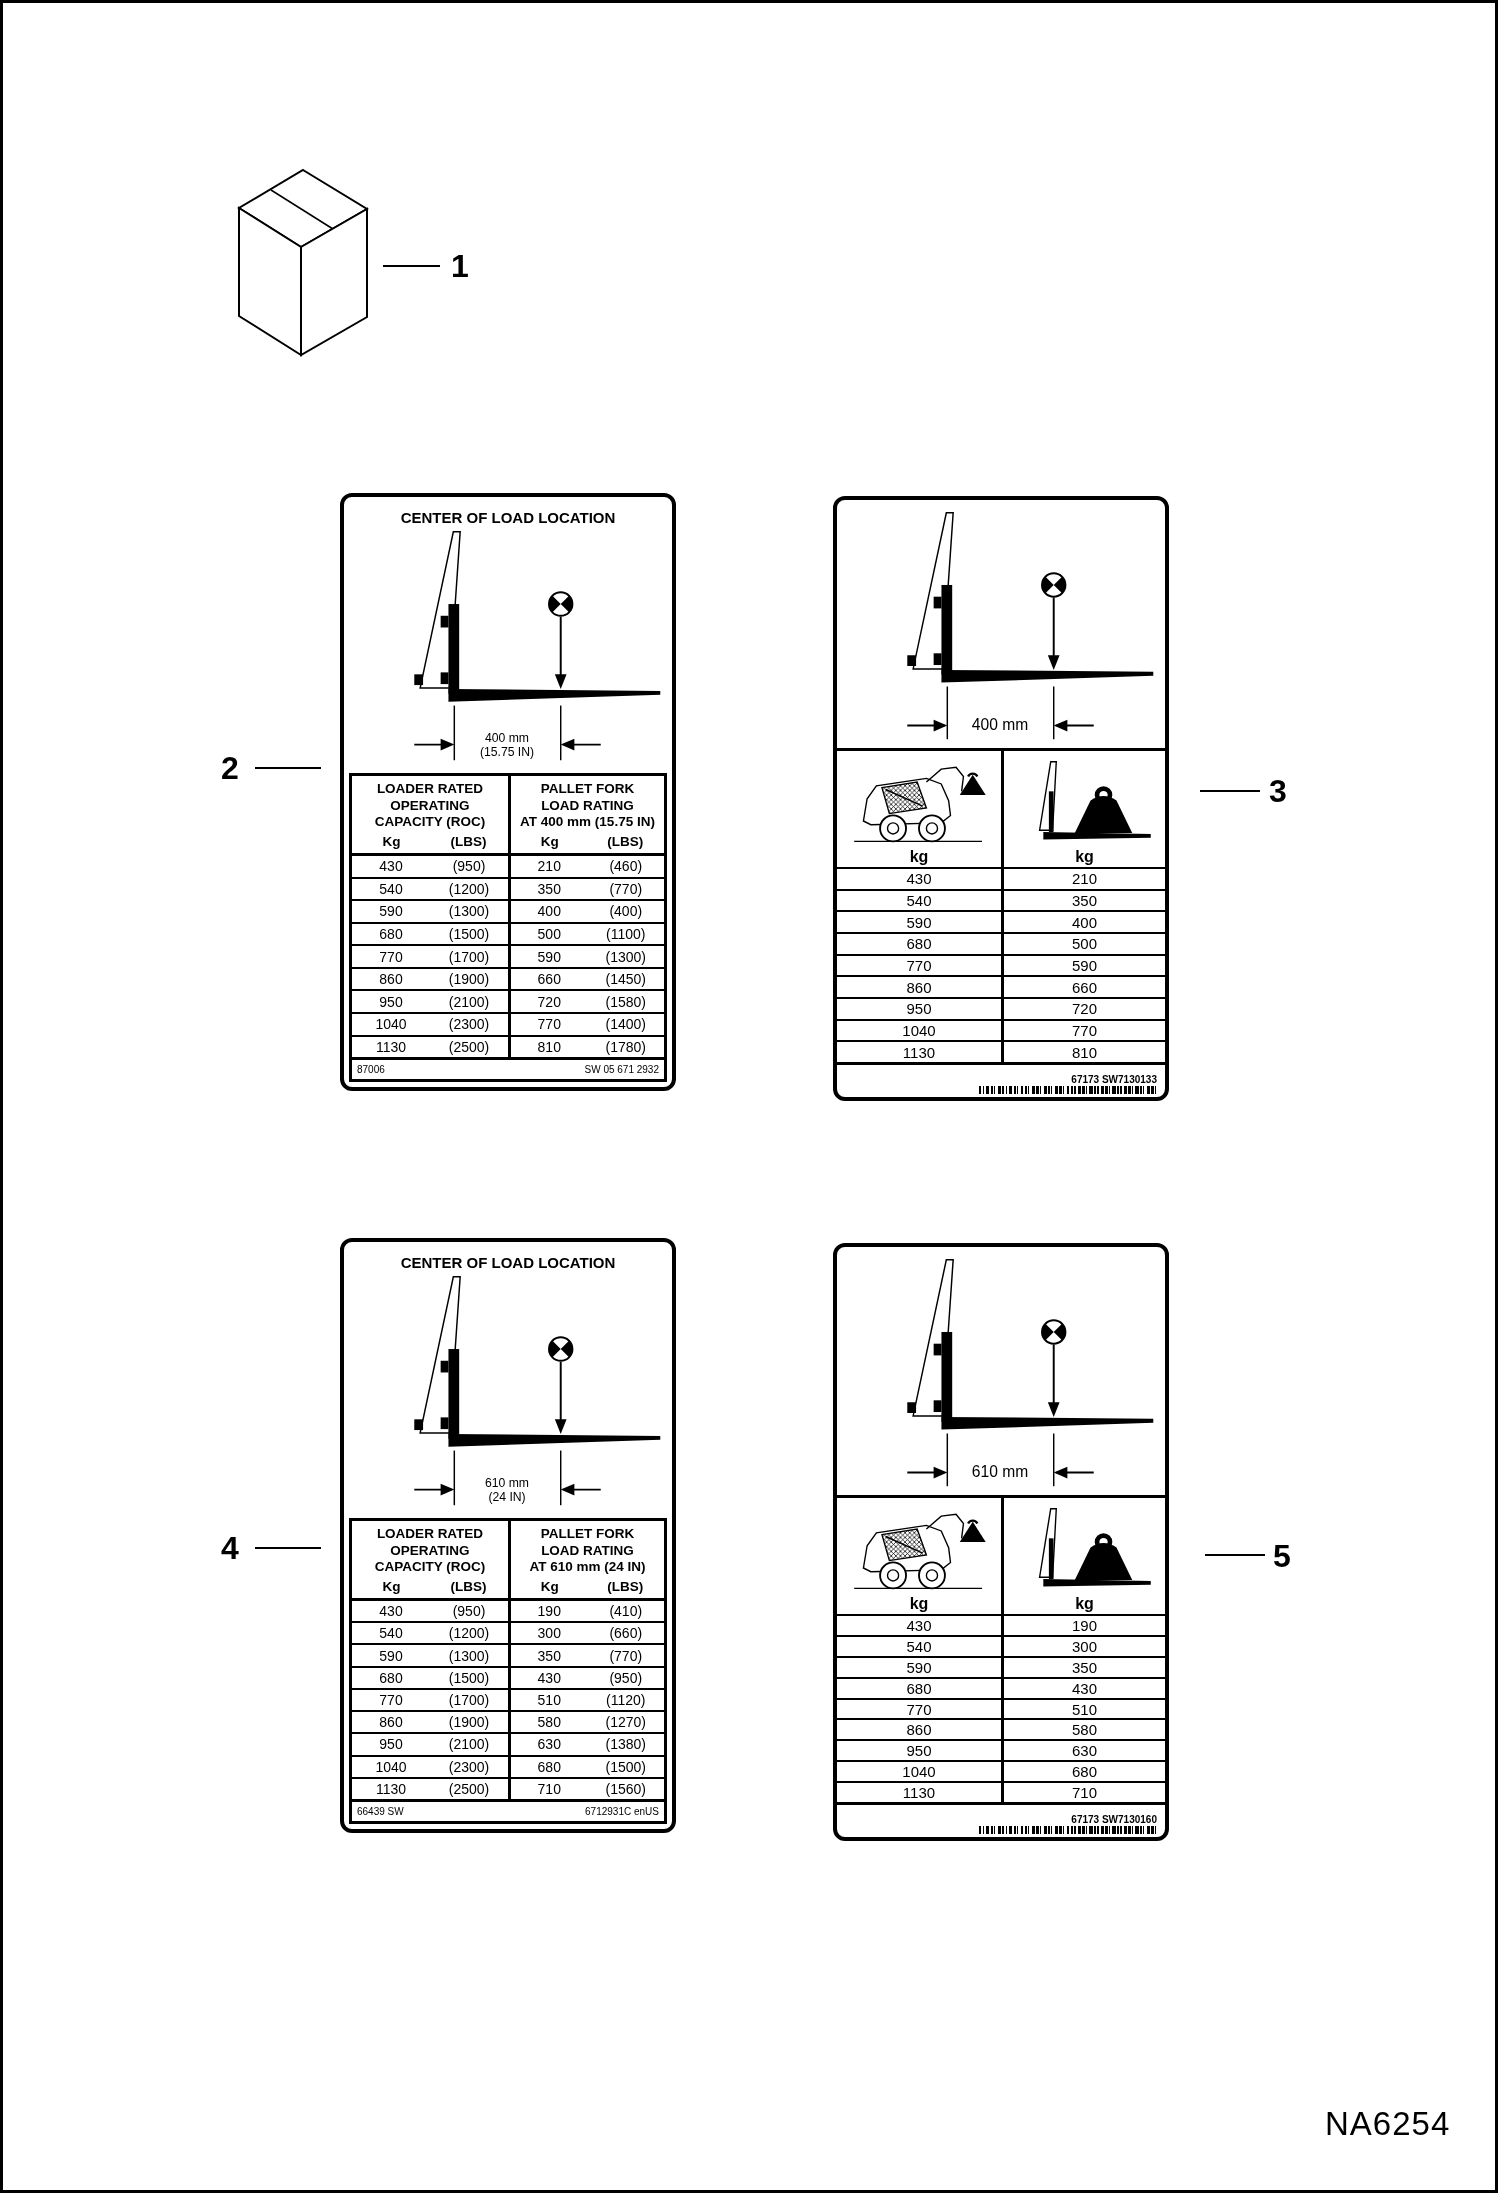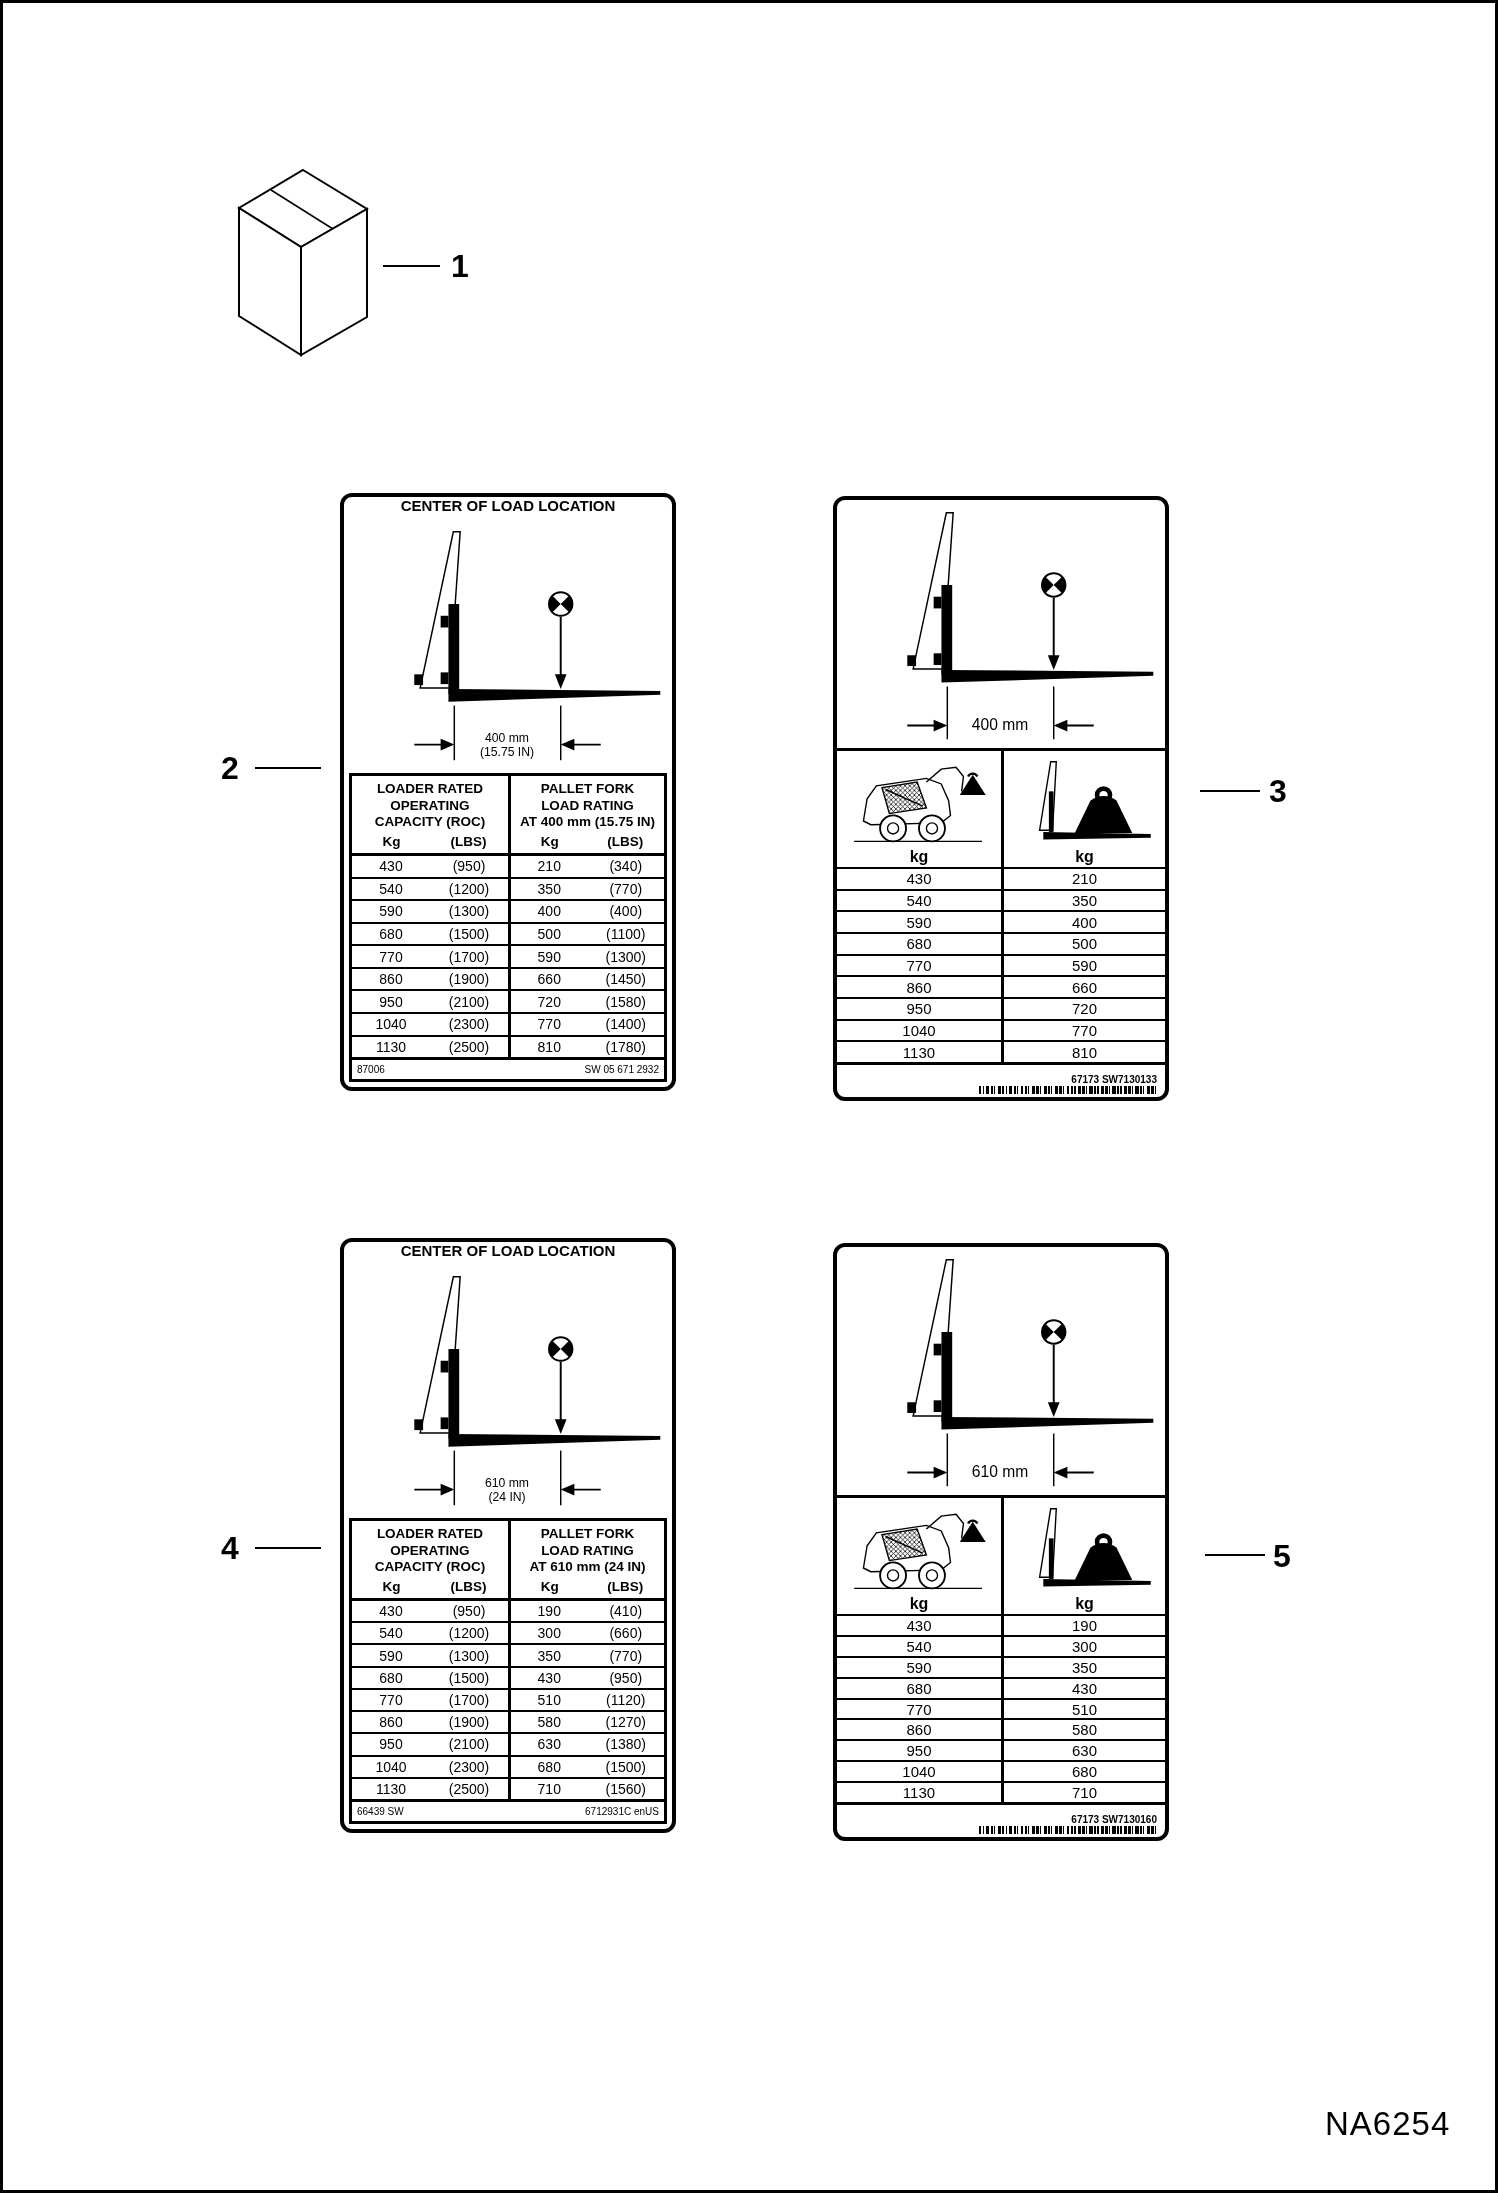--- a/index.html
+++ b/index.html
@@ -19,21 +19,21 @@
   
   .box-icon { position:absolute; left:228px; top:164px; }
 
   
   .decal { position:absolute; background:#fff; border:4px solid #000; border-radius:12px; box-sizing:border-box; }
   #decal2 { left:337px; top:490px;  width:336px; height:598px; }
   #decal3 { left:830px; top:493px;  width:336px; height:605px; }
   #decal4 { left:337px; top:1235px; width:336px; height:595px; }
   #decal5 { left:830px; top:1240px; width:336px; height:598px; }
 
-  .decal-title { text-align:center; font-weight:bold; font-size:15px; padding-top:0; }
+  .decal-title { text-align:center; font-weight:bold; font-size:15px; padding-top:12px; }
 
   .fork-svg-a { position:absolute; top:26px; left:0; width:100%; height:248px; }
   .fork-svg-b { position:absolute; top:2px;  left:0; width:100%; height:246px; }
 
   .dim-text   { font-size:12.5px; }
   .dim-text-b { font-size:16px; }
 
   
   .cap-table { position:absolute; left:5px; right:5px; top:276px; bottom:5px;
                border:3px solid #000; display:flex; flex-direction:column; box-sizing:border-box; }
@@ -142,21 +142,21 @@
       </div>
       <div class="cap-body">
 
           <div class="cap-row">
             <div class="cap-half">
               <div class="cap-cell">430</div>
               <div class="cap-cell">(950)</div>
             </div>
             <div class="cap-half">
               <div class="cap-cell">210</div>
-              <div class="cap-cell">(340)</div>
+              <div class="cap-cell">(460)</div>
             </div>
           </div>
 
           <div class="cap-row">
             <div class="cap-half">
               <div class="cap-cell">540</div>
               <div class="cap-cell">(1200)</div>
             </div>
             <div class="cap-half">
               <div class="cap-cell">350</div>

